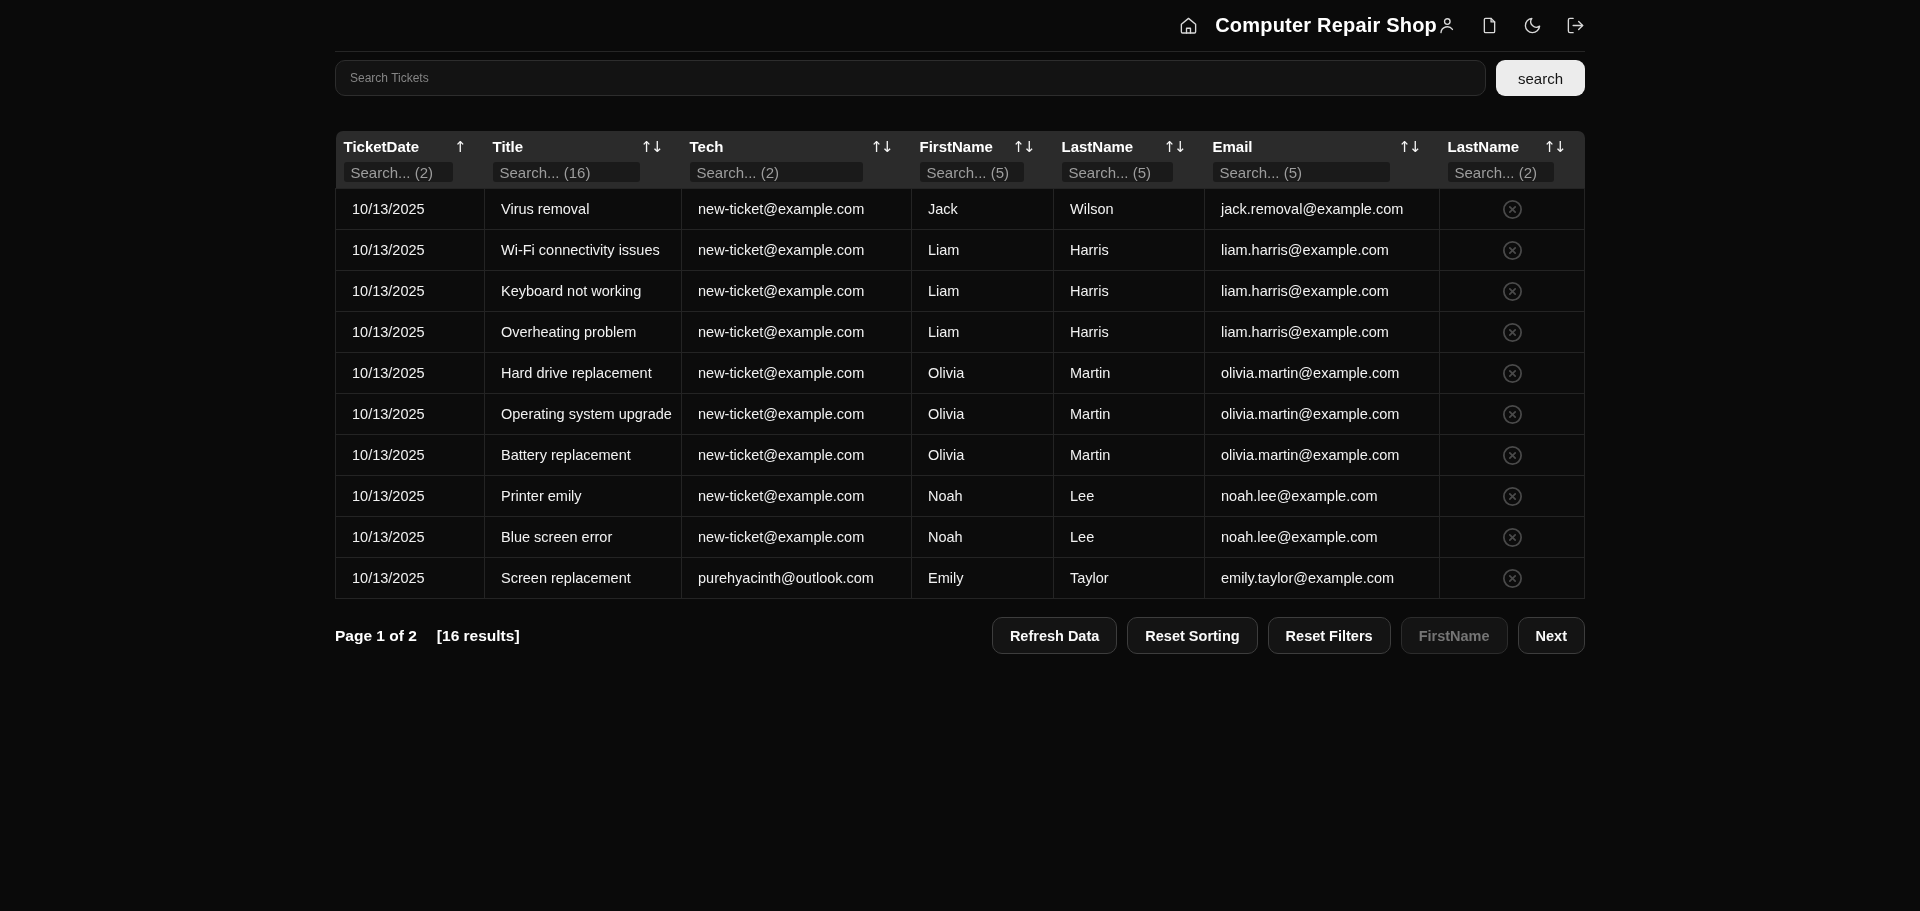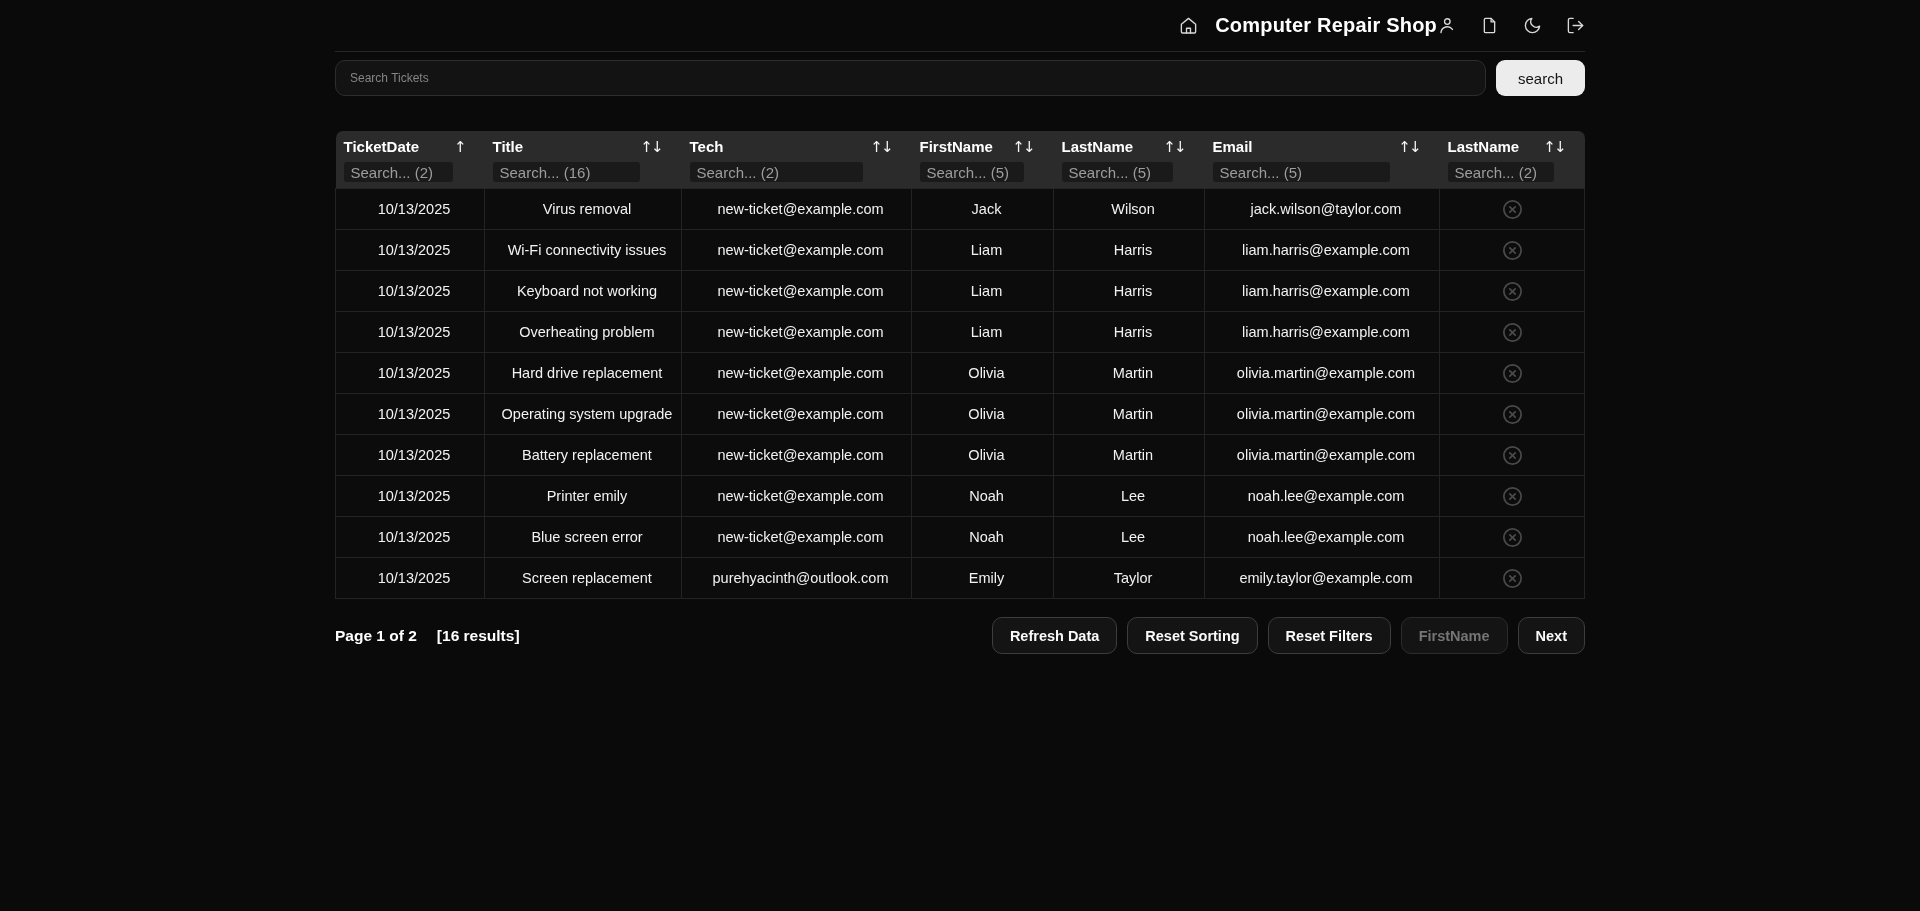--- a/index.html
+++ b/index.html
@@ -26,21 +26,21 @@
   thead { background:#2b2b2b; }
   thead tr.labels th { height:31px; text-align:left; font-size:15px; font-weight:700; color:#fff; padding:0 0 0 8px; vertical-align:middle; cursor:pointer; }
   thead tr.labels th:first-child { border-top-left-radius:7px; }
   thead tr.labels th:last-child { border-top-right-radius:7px; }
   .th-inner { display:flex; align-items:center; justify-content:space-between; padding-right:20px; }
   .sort-glyph { font-size:15px; font-weight:400; color:#f5f5f5; letter-spacing:-2px; font-family:"DejaVu Sans",sans-serif; }
   thead tr.filters th { height:25px; text-align:left; padding:0 0 6px 8px; vertical-align:top; }
   .filter-input { width:78%; min-width:104px; height:20px; background:#1a1a1a; border:none; border-radius:3px; color:#cfcfcf; font-size:15px; padding:0 7px; font-family:inherit; outline:none; }
   .filter-input::placeholder { color:#9d9d9d; }
   tbody { background:#0c0c0c; }
-  tbody tr { height:41px;text-align:center; }
+  tbody tr { height:41px; }
   tbody td { border-top:1px solid #242424; border-right:1px solid #242424; padding:0 8px 0 16px; font-size:14.5px; color:#f2f2f2; white-space:nowrap; overflow:hidden; }
   tbody td:first-child { border-left:1px solid #242424; }
   tbody td:last-child { text-align:center; padding:0; }
   tbody tr:last-child td { border-bottom:1px solid #242424; }
   .cx-icon { display:inline-flex; vertical-align:middle; }
 
   
   .footer { margin-top:18px; display:flex; align-items:center; justify-content:space-between; }
   .page-status { font-size:15.5px; font-weight:700; color:#fff; display:flex; gap:20px; }
   .footer-btns { display:flex; gap:10px; }
@@ -161,21 +161,21 @@
             <th><input class="filter-input" type="text" placeholder="Search... (2)" style=""></th>
           </tr>
       </thead>
       <tbody id="tbody">
           <tr>
             <td>10/13/2025</td>
             <td>Virus removal</td>
             <td>new-ticket@example.com</td>
             <td>Jack</td>
             <td>Wilson</td>
-            <td>jack.wilson@taylor.com</td>
+            <td>jack.removal@example.com</td>
             <td><span class="cx-icon">
                 <svg width="23" height="23" viewBox="0 0 24 24" fill="none" stroke="#4a4a4a" stroke-width="1.8" stroke-linecap="round">
                   <circle cx="12" cy="12" r="9"></circle>
                   <line x1="9.2" y1="9.2" x2="14.8" y2="14.8"></line>
                   <line x1="14.8" y1="9.2" x2="9.2" y2="14.8"></line>
                 </svg>
               </span></td>
           </tr>
           <tr>
             <td>10/13/2025</td>

